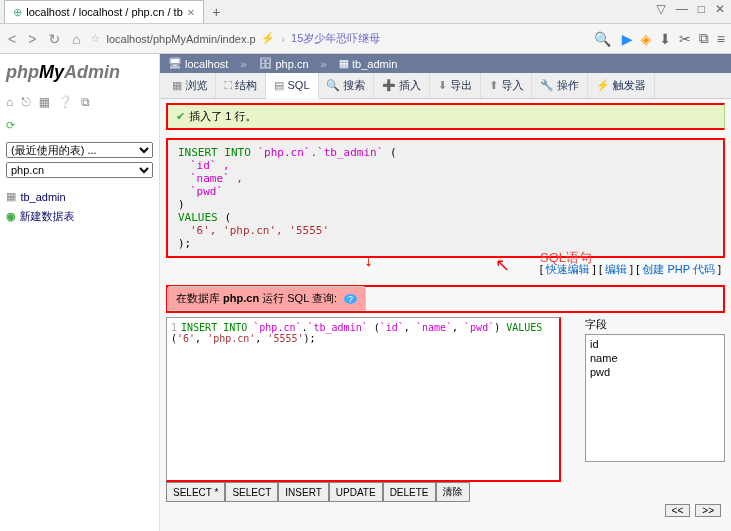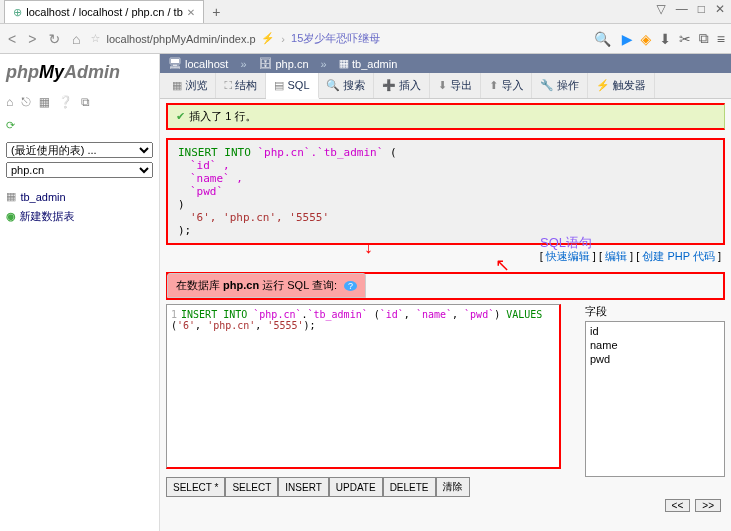--- a/index.html
+++ b/index.html
@@ -51,39 +51,39 @@
 
 .success-bar { background: #e8f5c8; border: 1px solid #b5d67a; border-left: 2px solid red; border-top: 2px solid red; border-bottom: 2px solid red; margin: 4px 6px 0; padding: 4px 8px; display: flex; align-items: center; gap: 4px; font-size: 11px; position: relative; }
 .success-bar .check { color: #4a4; }
 .anno1 { position: absolute; left: 310px; top: 88px; color: red; font-size: 13px; display: flex; align-items: center; }
 .anno1::before { content: "←"; font-size: 16px; margin-right: 4px; }
 
 .sql-box { margin: 8px 6px 0; border: 2px solid red; background: #f0f0f0; padding: 6px 10px; font-family: monospace; font-size: 11px; position: relative; }
 .kw { color: #080; font-weight: normal; }
 .tbl { color: #c0c; }
 .str { color: #a33; }
-.anno2 { position: absolute; left: 380px; top: 180px; color: #8b5cf6; font-size: 13px; }
+.anno2 { position: absolute; left: 380px; top: 195px; color: #ef4444; font-size: 13px; }
 .arrow2 { position: absolute; left: 335px; top: 200px; color: red; font-size: 18px; }
 
 .links-row { text-align: right; padding: 4px 10px; font-size: 11px; }
 .links-row a { color: #06c; cursor: pointer; }
 
 .query-panel { margin: 4px 6px 0; position: relative; }
 .arrow3 { position: absolute; left: 198px; top: -35px; color: red; font-size: 18px; }
 .red-outline { border: 2px solid red; padding: 0; }
 .query-header { background: #fca5a5; border: 1px solid #ccc; border-radius: 3px 3px 0 0; padding: 4px 8px; font-size: 11px; display: inline-block; margin-left: -1px; margin-top: -1px; }
 .query-header b { font-weight: bold; }
 .query-header .help { background: #4af; color: #fff; border-radius: 50%; padding: 0 4px; font-size: 9px; margin-left: 4px; }
 
 .editor-row { display: flex; gap: 24px; margin: 4px 6px 0; }
 .sql-editor { flex: 1; border: 1px solid #999; border-right: 2px solid red; border-bottom: 2px solid red; background: #fff; height: 165px; padding: 4px; font-family: monospace; font-size: 10px; overflow: auto; }
 .sql-editor .ln { color: #aaa; margin-right: 4px; }
 .field-panel { width: 140px; }
 .field-panel .lbl { font-size: 11px; margin-bottom: 2px; }
-.field-list { border: 1px solid #999; background: #fff; height: 156px; padding: 2px 4px; font-size: 11px; overflow: auto; }
+.field-list { border: 1px solid #999; background: #fff; height: 128px; padding: 2px 4px; font-size: 11px; overflow: auto; }
 .field-list div { padding: 1px 0; cursor: pointer; }
 
 .btn-row { margin: 0 6px; display: flex; gap: 0; }
 .btn-row button { font-size: 10px; padding: 2px 6px; border: 1px solid #888; background: #eee; cursor: pointer; }
 .nav-buttons { text-align: right; padding: 2px 10px; }
 .nav-buttons button { font-size: 10px; padding: 0 6px; border: 1px solid #888; background: #eee; cursor: pointer; margin-left: 2px; }
 </style>
 </head>
 <body>
 
@@ -212,20 +212,21 @@
     <div class="anno1">
         <span>成功插入数据</span>
       </div>
 
     <div class="sql-box">
       <div><span class="kw">INSERT INTO</span> <span class="tbl">`php.cn`.`tb_admin`</span> <span>(</span></div>
       <div style="padding-left:12px"><span class="tbl">`id` ,</span></div>
       <div style="padding-left:12px"><span class="tbl">`name` ,</span></div>
       <div style="padding-left:12px"><span class="tbl">`pwd`</span></div>
       <div><span>)</span></div>
+      <div><span class="kw">VALUES</span> <span>(</span></div>
       <div style="padding-left:12px"><span class="str">'6', 'php.cn', '5555'</span></div>
       <div><span>);</span></div>
     </div>
     <div class="arrow2">↖</div>
     <div class="anno2">SQL语句</div>
 
     <div class="links-row">
       [ <a>快速编辑</a> ]
       [ <a>编辑</a> ]
       [ <a>创建 PHP 代码</a> ]

